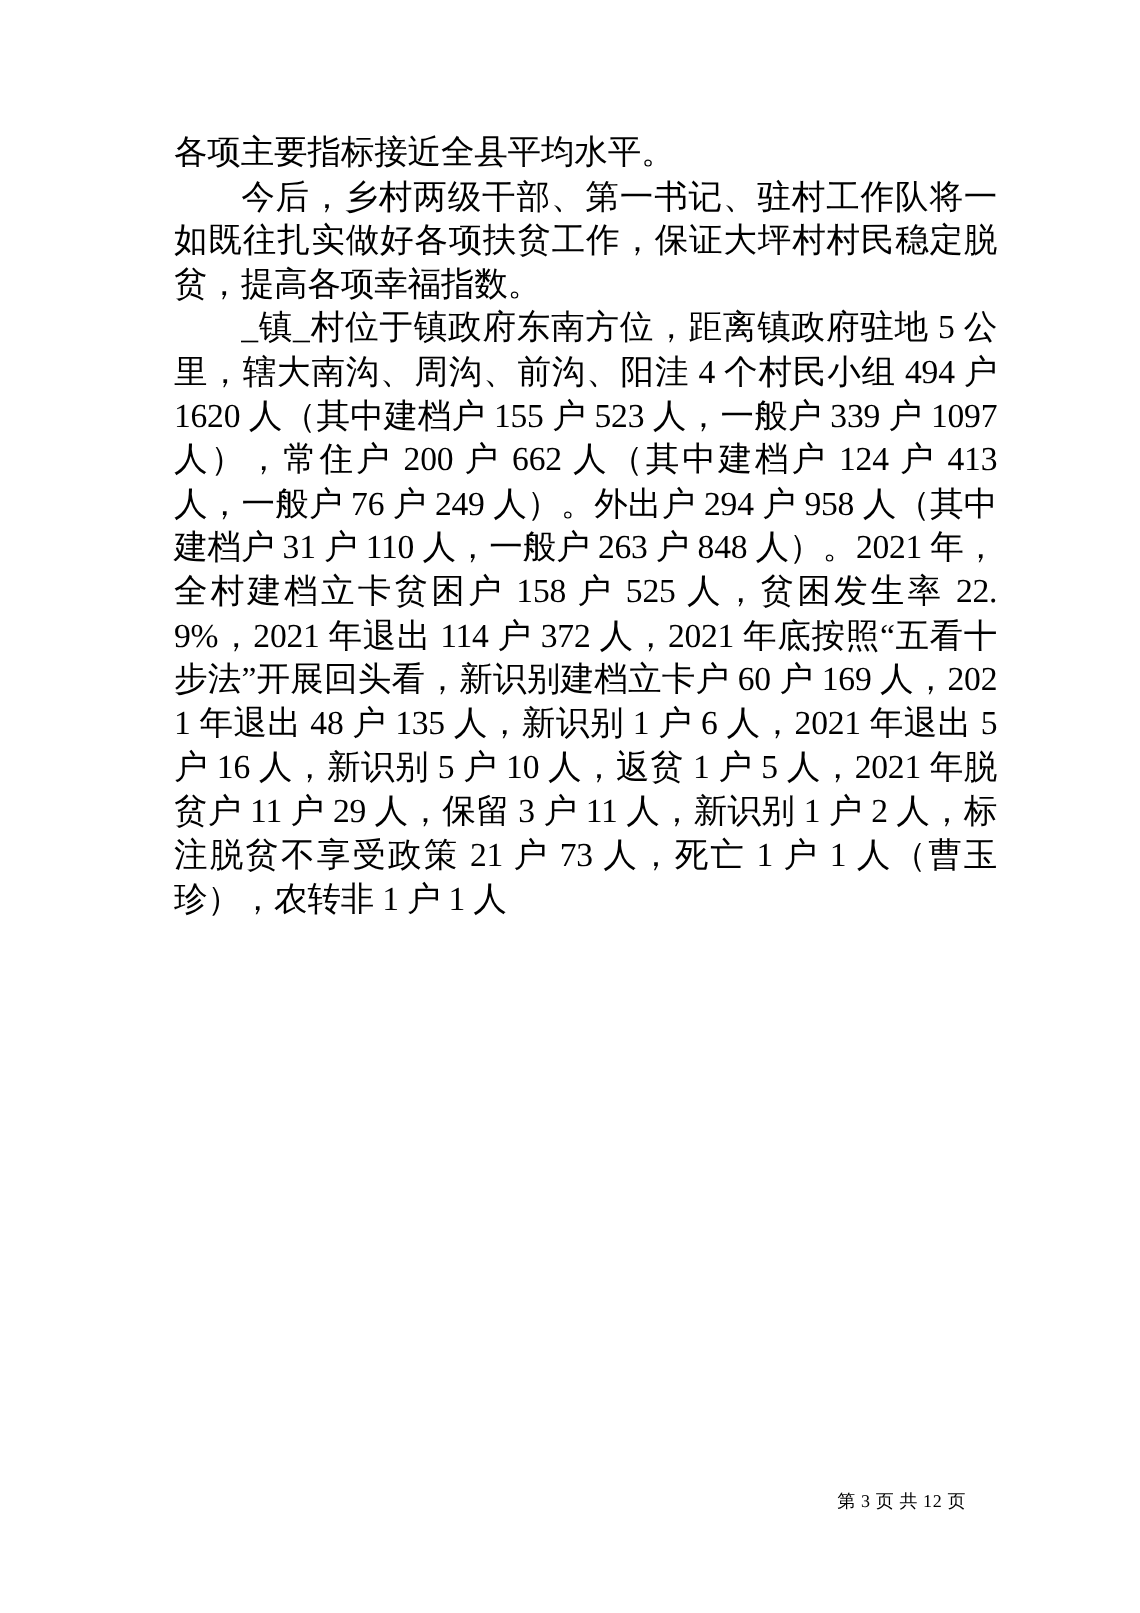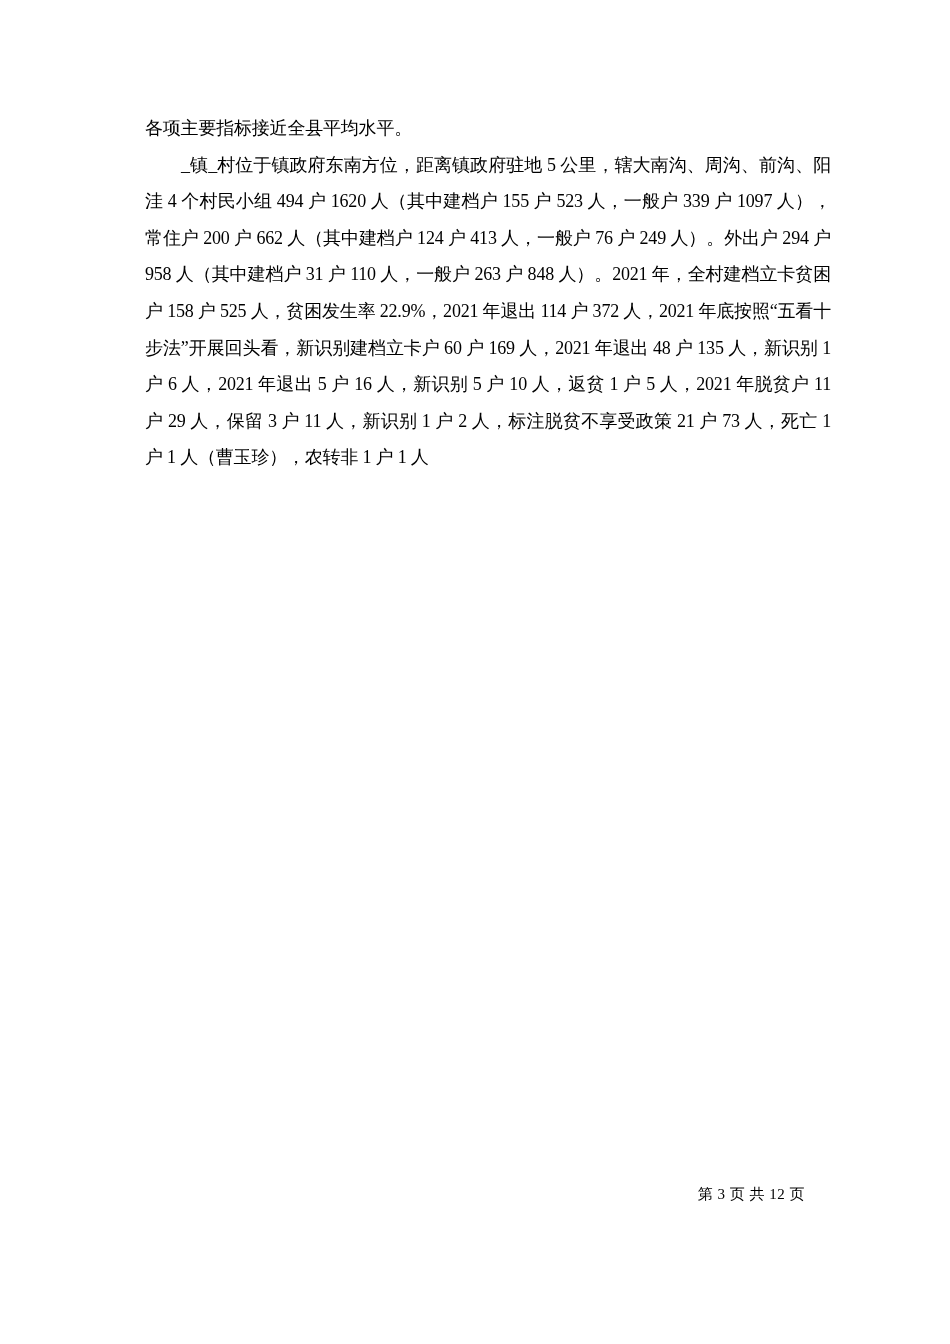--- a/index.html
+++ b/index.html
@@ -23,44 +23,45 @@
     height: 1344px;
     background: #ffffff;
   }
   .content {
     position: absolute;
     left: 145px;
     top: 110px;
     width: 686px;
   }
   .para {
-    font-size: 18px;
+    font-size: 28px;
     line-height: 36.6px;
     text-align: justify;
     text-justify: inter-ideograph;
     letter-spacing: -0.2px;
     word-break: break-all;
     margin: 0;
   }
   .indent {
     text-indent: 2em;
   }
   .footer {
     position: absolute;
-    top: 1184px;
+    top: 1242px;
     right: 145px;
     font-size: 15px;
     line-height: 20px;
     color: #000000;
     letter-spacing: 0.5px;
   }
 </style>
 </head>
 <body>
 
 <div class="page">
   <div class="content">
     <p class="para">各项主要指标接近全县平均水平。</p>
+    <p class="para indent">今后，乡村两级干部、第一书记、驻村工作队将一如既往扎实做好各项扶贫工作，保证大坪村村民稳定脱贫，提高各项幸福指数。</p>
     <p class="para indent">_镇_村位于镇政府东南方位，距离镇政府驻地 5 公里，辖大南沟、周沟、前沟、阳洼 4 个村民小组 494 户 1620 人（其中建档户 155 户 523 人，一般户 339 户 1097 人），常住户 200 户 662 人（其中建档户 124 户 413 人，一般户 76 户 249 人）。外出户 294 户 958 人（其中建档户 31 户 110 人，一般户 263 户 848 人）。2021 年，全村建档立卡贫困户 158 户 525 人，贫困发生率 22.9%，2021 年退出 114 户 372 人，2021 年底按照“五看十步法”开展回头看，新识别建档立卡户 60 户 169 人，2021 年退出 48 户 135 人，新识别 1 户 6 人，2021 年退出 5 户 16 人，新识别 5 户 10 人，返贫 1 户 5 人，2021 年脱贫户 11 户 29 人，保留 3 户 11 人，新识别 1 户 2 人，标注脱贫不享受政策 21 户 73 人，死亡 1 户 1 人（曹玉珍），农转非 1 户 1 人</p>
   </div>
 
   <div class="footer">第 3 页 共 12 页</div>
 </div>
 
 </body></html>

